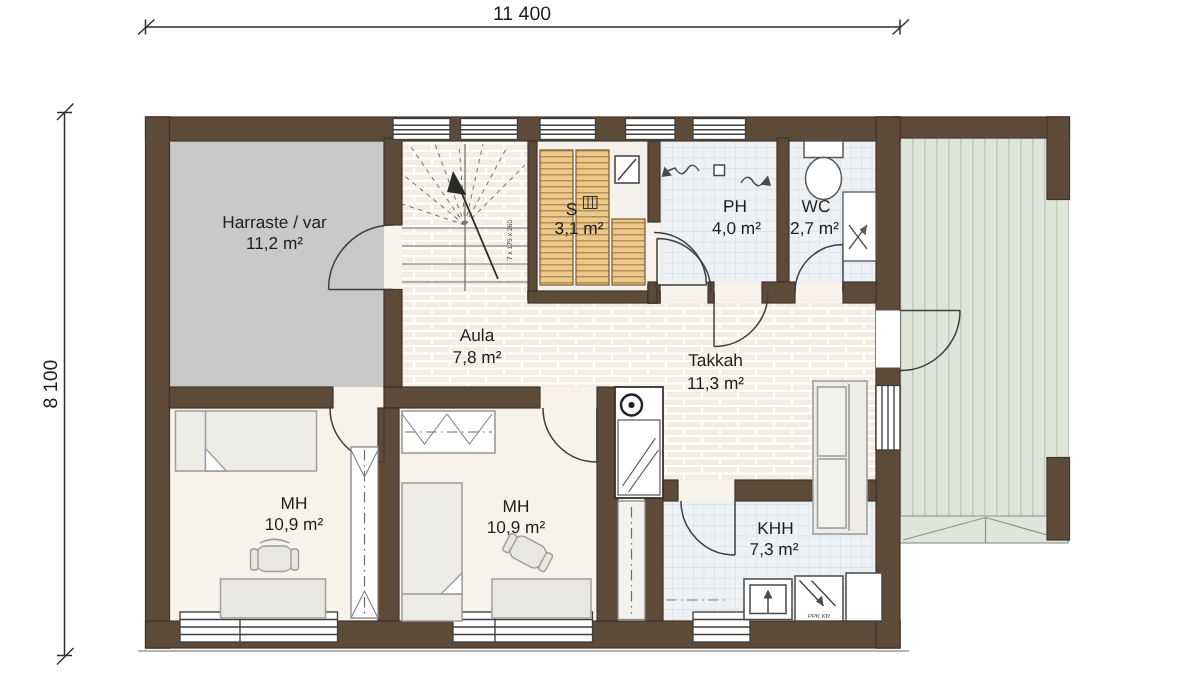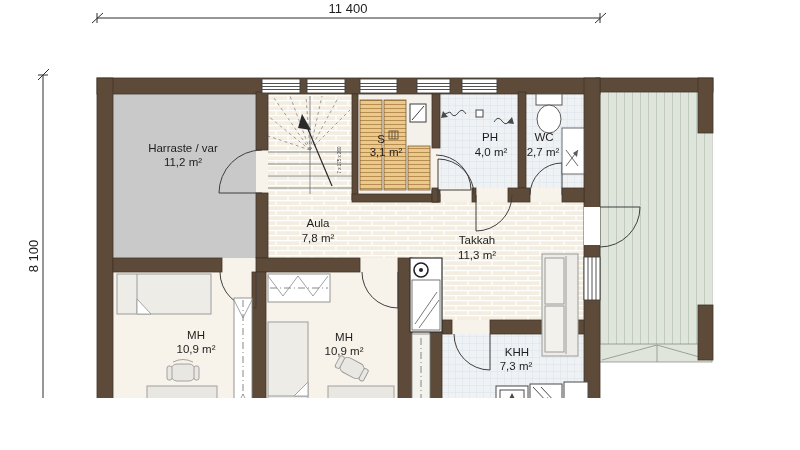--- a/index.html
+++ b/index.html
@@ -1,16 +1,16 @@
 <!DOCTYPE html>
 <html><head>
 <meta charset="utf-8">
 <style>
   html,body{margin:0;padding:0;background:#ffffff;}
-  .stage{position:relative;width:800px;height:398px;background:#ffffff;overflow:hidden;
+  .stage{position:relative;width:800px;height:450px;background:#ffffff;overflow:hidden;
          font-family:"Liberation Sans", sans-serif;}
   svg{display:block;}
   text{font-family:"Liberation Sans", sans-serif;fill:#1d1d1d;}
   .room-name{font-size:11.5px;}
   .dim-label{font-size:13px;}
   .tiny-note{font-size:4.5px;fill:#3a3a3a;}
   .micro-note{font-size:4px;fill:#3a3a3a;}
 </style>
 </head>
 <body>

